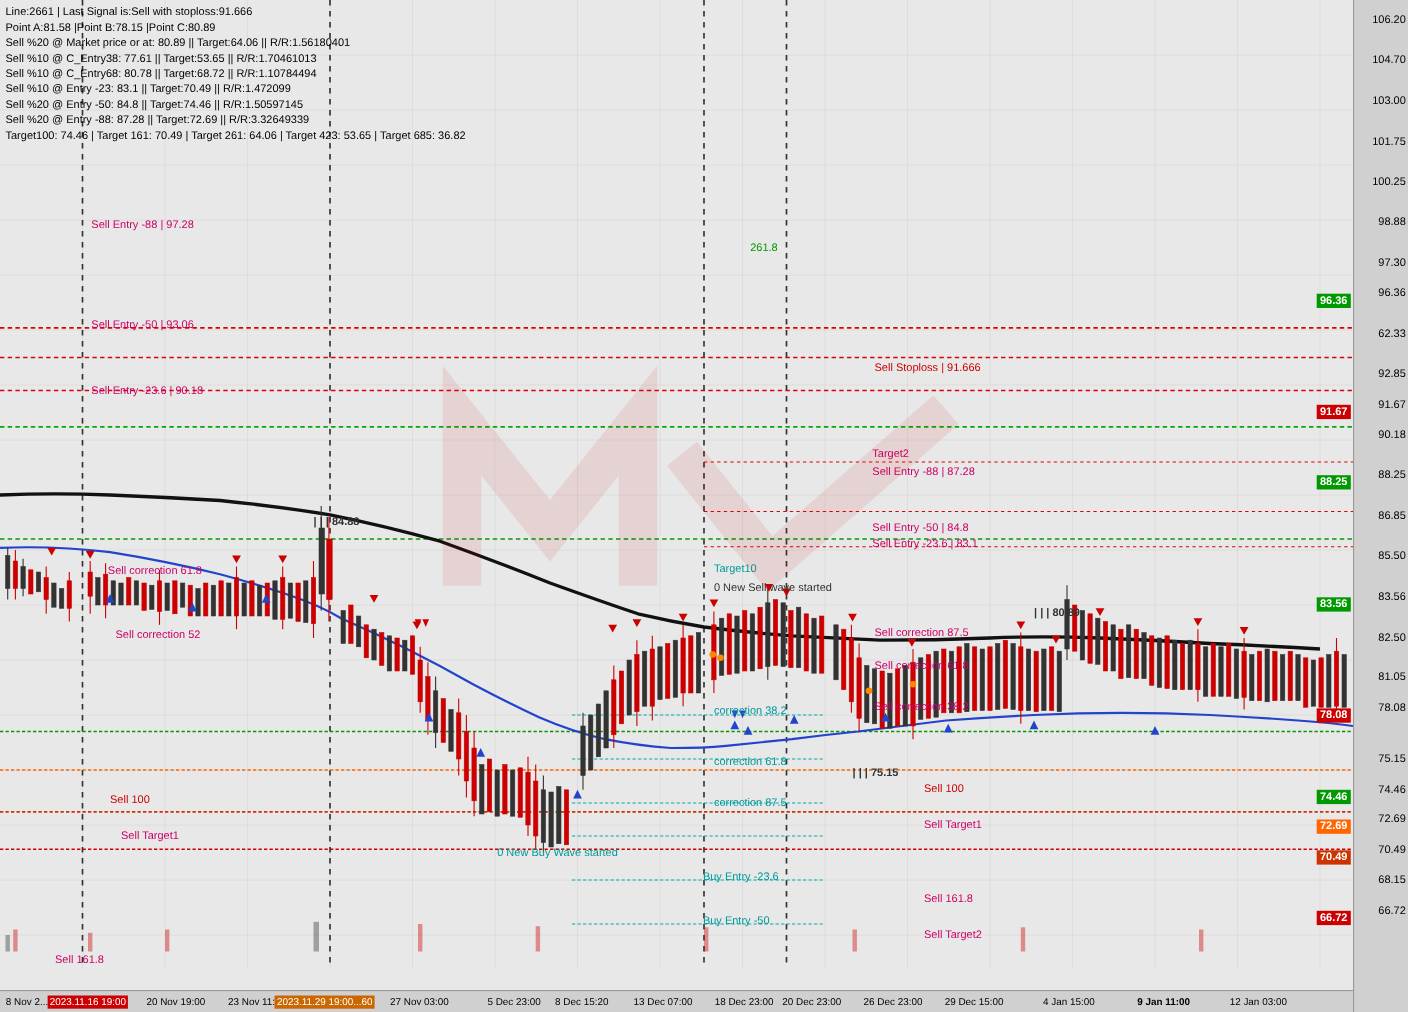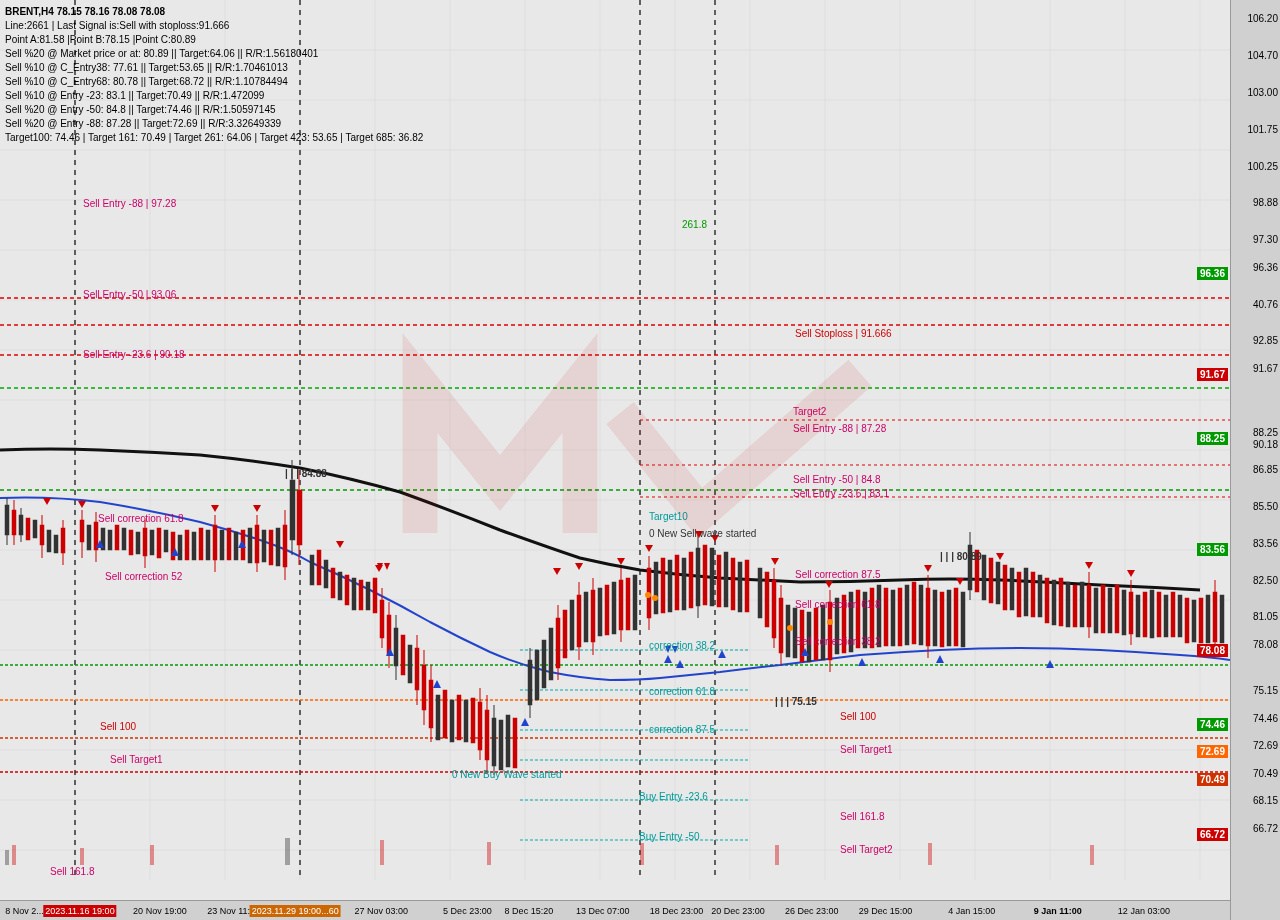--- a/index.html
+++ b/index.html
@@ -72,21 +72,20 @@
       z-index: 1;
       pointer-events: none;
     }
   </style>
 </head>
 <body>
 
 <div id="chart-container">
 
   <div id="info-panel">
-    <div style="font-weight:bold; color:#000;">BRENT,H4  78.15  78.16  78.08  78.08</div>
     <div>Line:2661 | Last Signal is:Sell with stoploss:91.666</div>
     <div>Point A:81.58 |Point B:78.15 |Point C:80.89</div>
     <div>Sell %20 @ Market price or at: 80.89 || Target:64.06 || R/R:1.56180401</div>
     <div>Sell %10 @ C_Entry38: 77.61 || Target:53.65 || R/R:1.70461013</div>
     <div>Sell %10 @ C_Entry68: 80.78 || Target:68.72 || R/R:1.10784494</div>
     <div>Sell %10 @ Entry -23: 83.1 || Target:70.49 || R/R:1.472099</div>
     <div>Sell %20 @ Entry -50: 84.8 || Target:74.46 || R/R:1.50597145</div>
     <div>Sell %20 @ Entry -88: 87.28 || Target:72.69 || R/R:3.32649339</div>
     <div>Target100: 74.46 | Target 161: 70.49 | Target 261: 64.06 | Target 423: 53.65 | Target 685: 36.82</div>
   </div>
@@ -524,24 +523,24 @@
   <div id="price-scale">
 
     <span class="price-label" style="top: 2%;">106.20</span>
     <span class="price-label" style="top: 6%;">104.70</span>
     <span class="price-label" style="top: 10%;">103.00</span>
     <span class="price-label" style="top: 14%;">101.75</span>
     <span class="price-label" style="top: 18%;">100.25</span>
     <span class="price-label" style="top: 22%;">98.88</span>
     <span class="price-label" style="top: 26%;">97.30</span>
     <span class="price-label" style="top: 29%;">96.36</span>
-    <span class="price-label" style="top: 33%;">40.76</span>
+    <span class="price-label" style="top: 33%;">62.33</span>
     <span class="price-label" style="top: 37%;">92.85</span>
     <span class="price-label" style="top: 40%;">91.67</span>
-    <span class="price-label" style="top: 43%; margin-top: 48px;">90.18</span>
+    <span class="price-label" style="top: 43%;">90.18</span>
     <span class="price-label" style="top: 47%;">88.25</span>
     <span class="price-label" style="top: 51%;">86.85</span>
     <span class="price-label" style="top: 55%;">85.50</span>
     <span class="price-label" style="top: 59%;">83.56</span>
     <span class="price-label" style="top: 63%;">82.50</span>
     <span class="price-label" style="top: 67%;">81.05</span>
     <span class="price-label" style="top: 70%;">78.08</span>
     <span class="price-label" style="top: 75%;">75.15</span>
     <span class="price-label" style="top: 78%;">74.46</span>
     <span class="price-label" style="top: 81%;">72.69</span>

